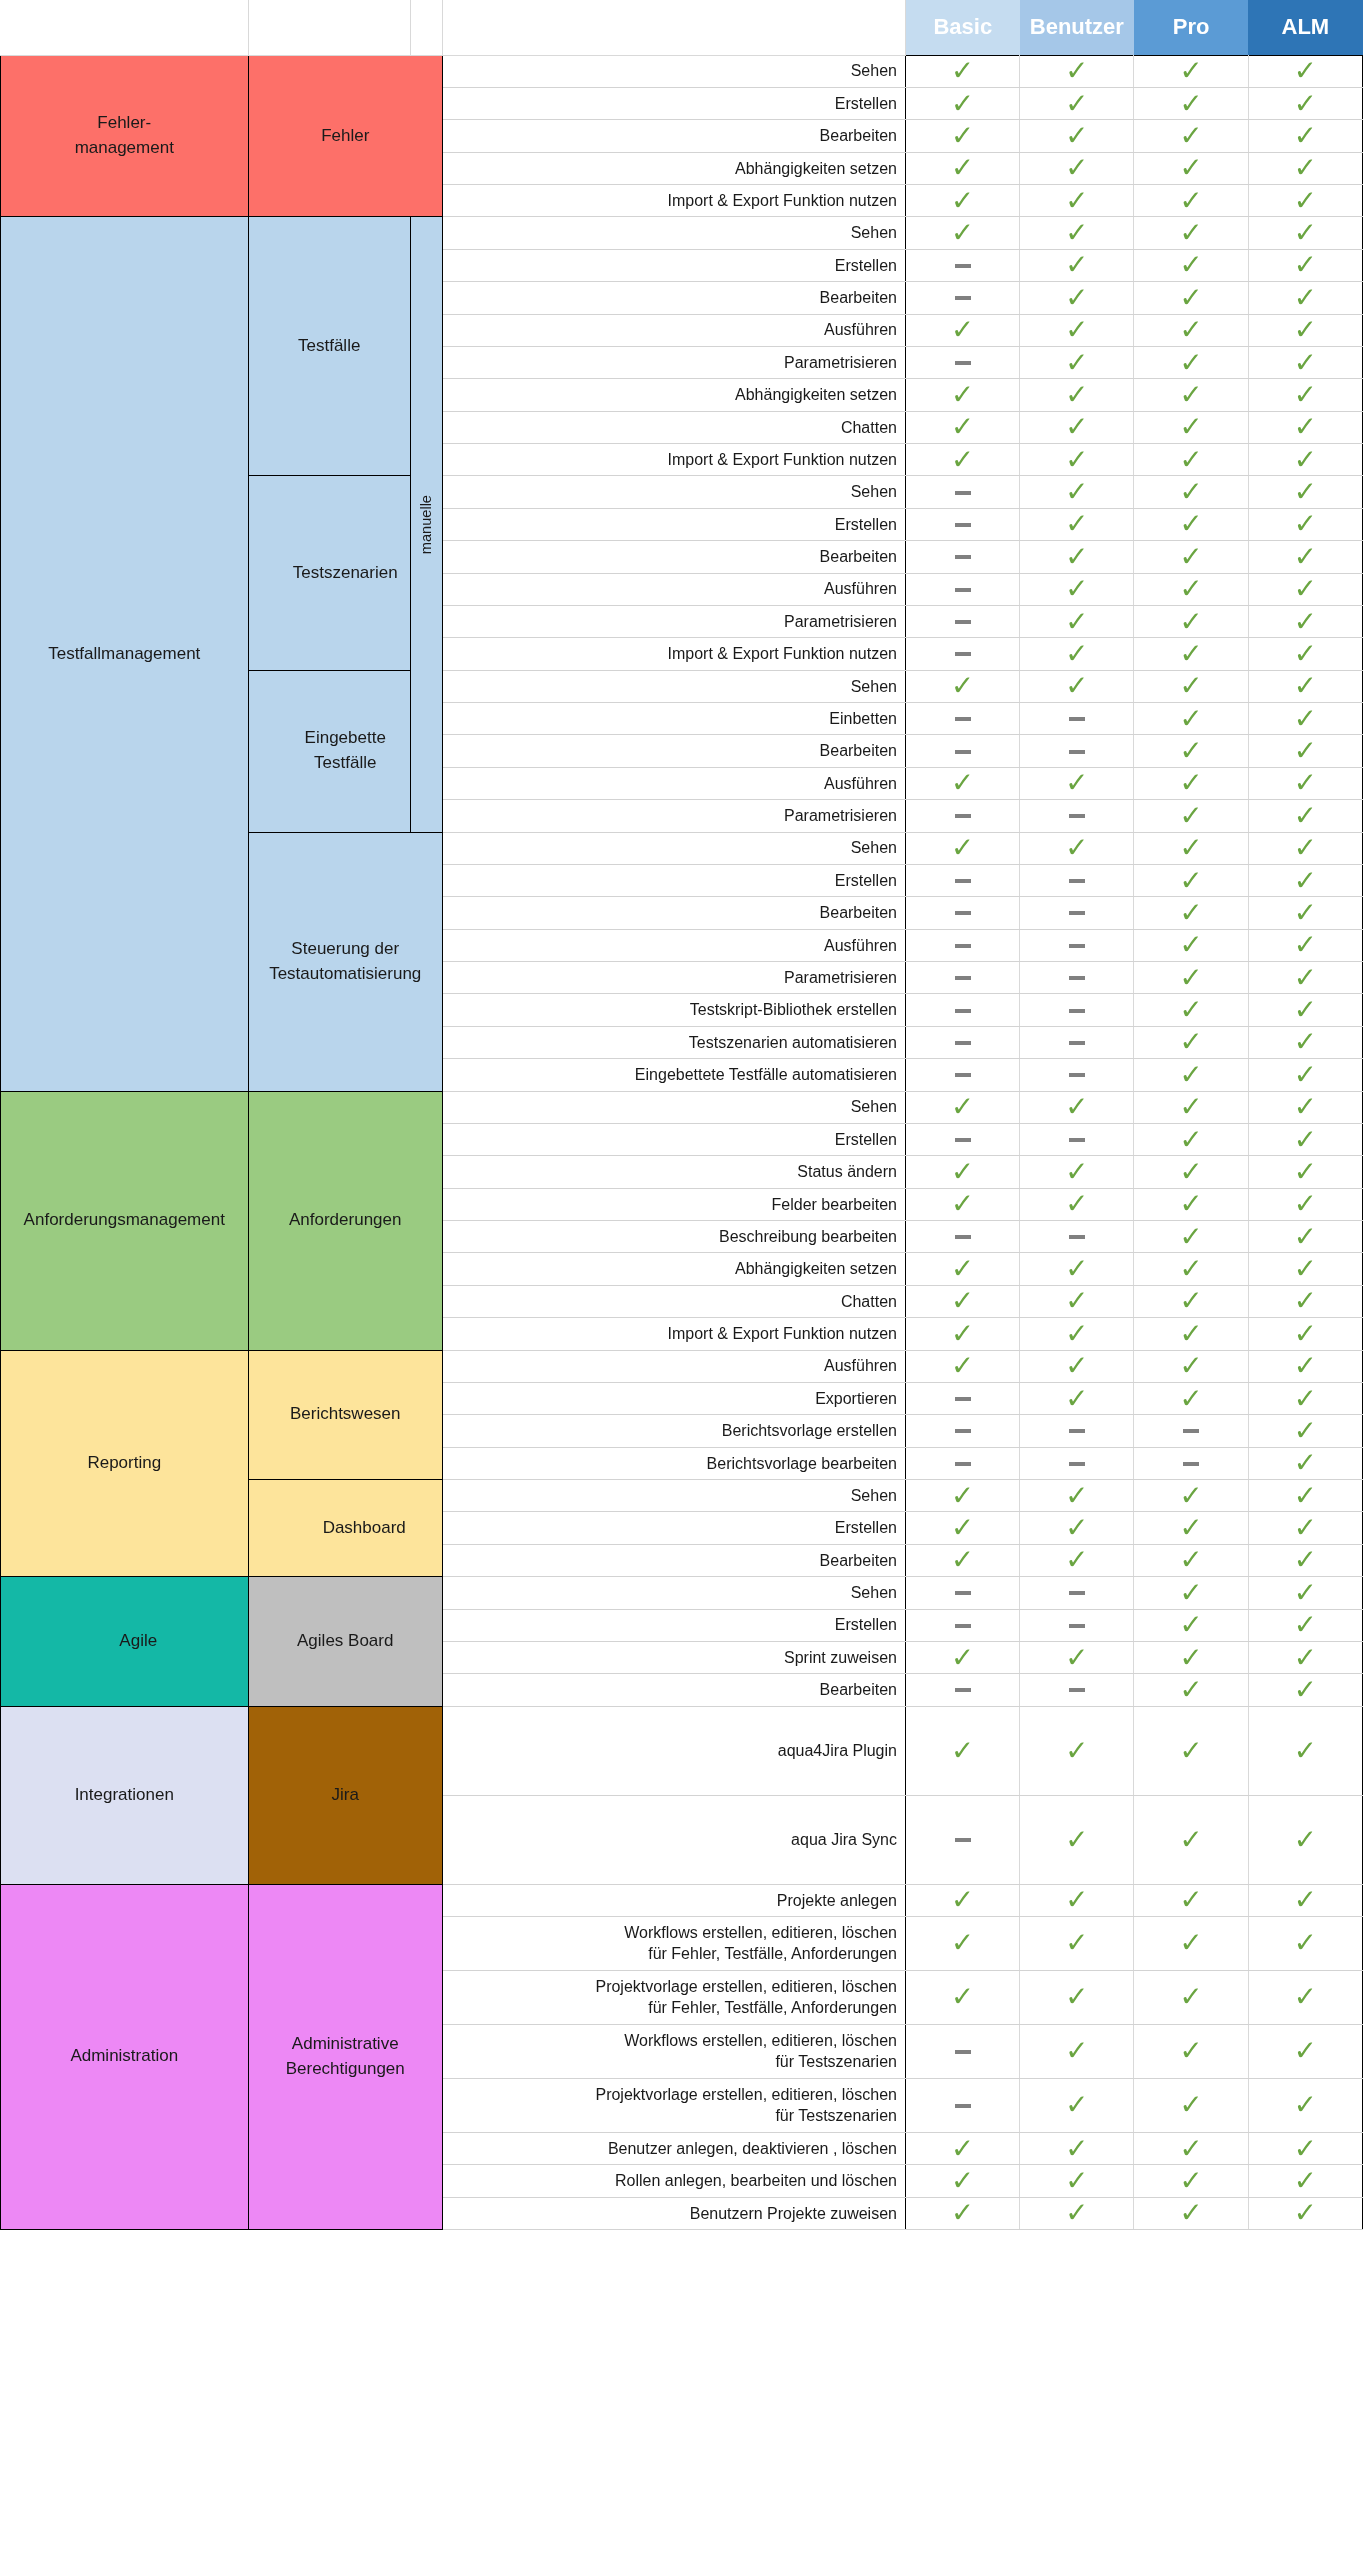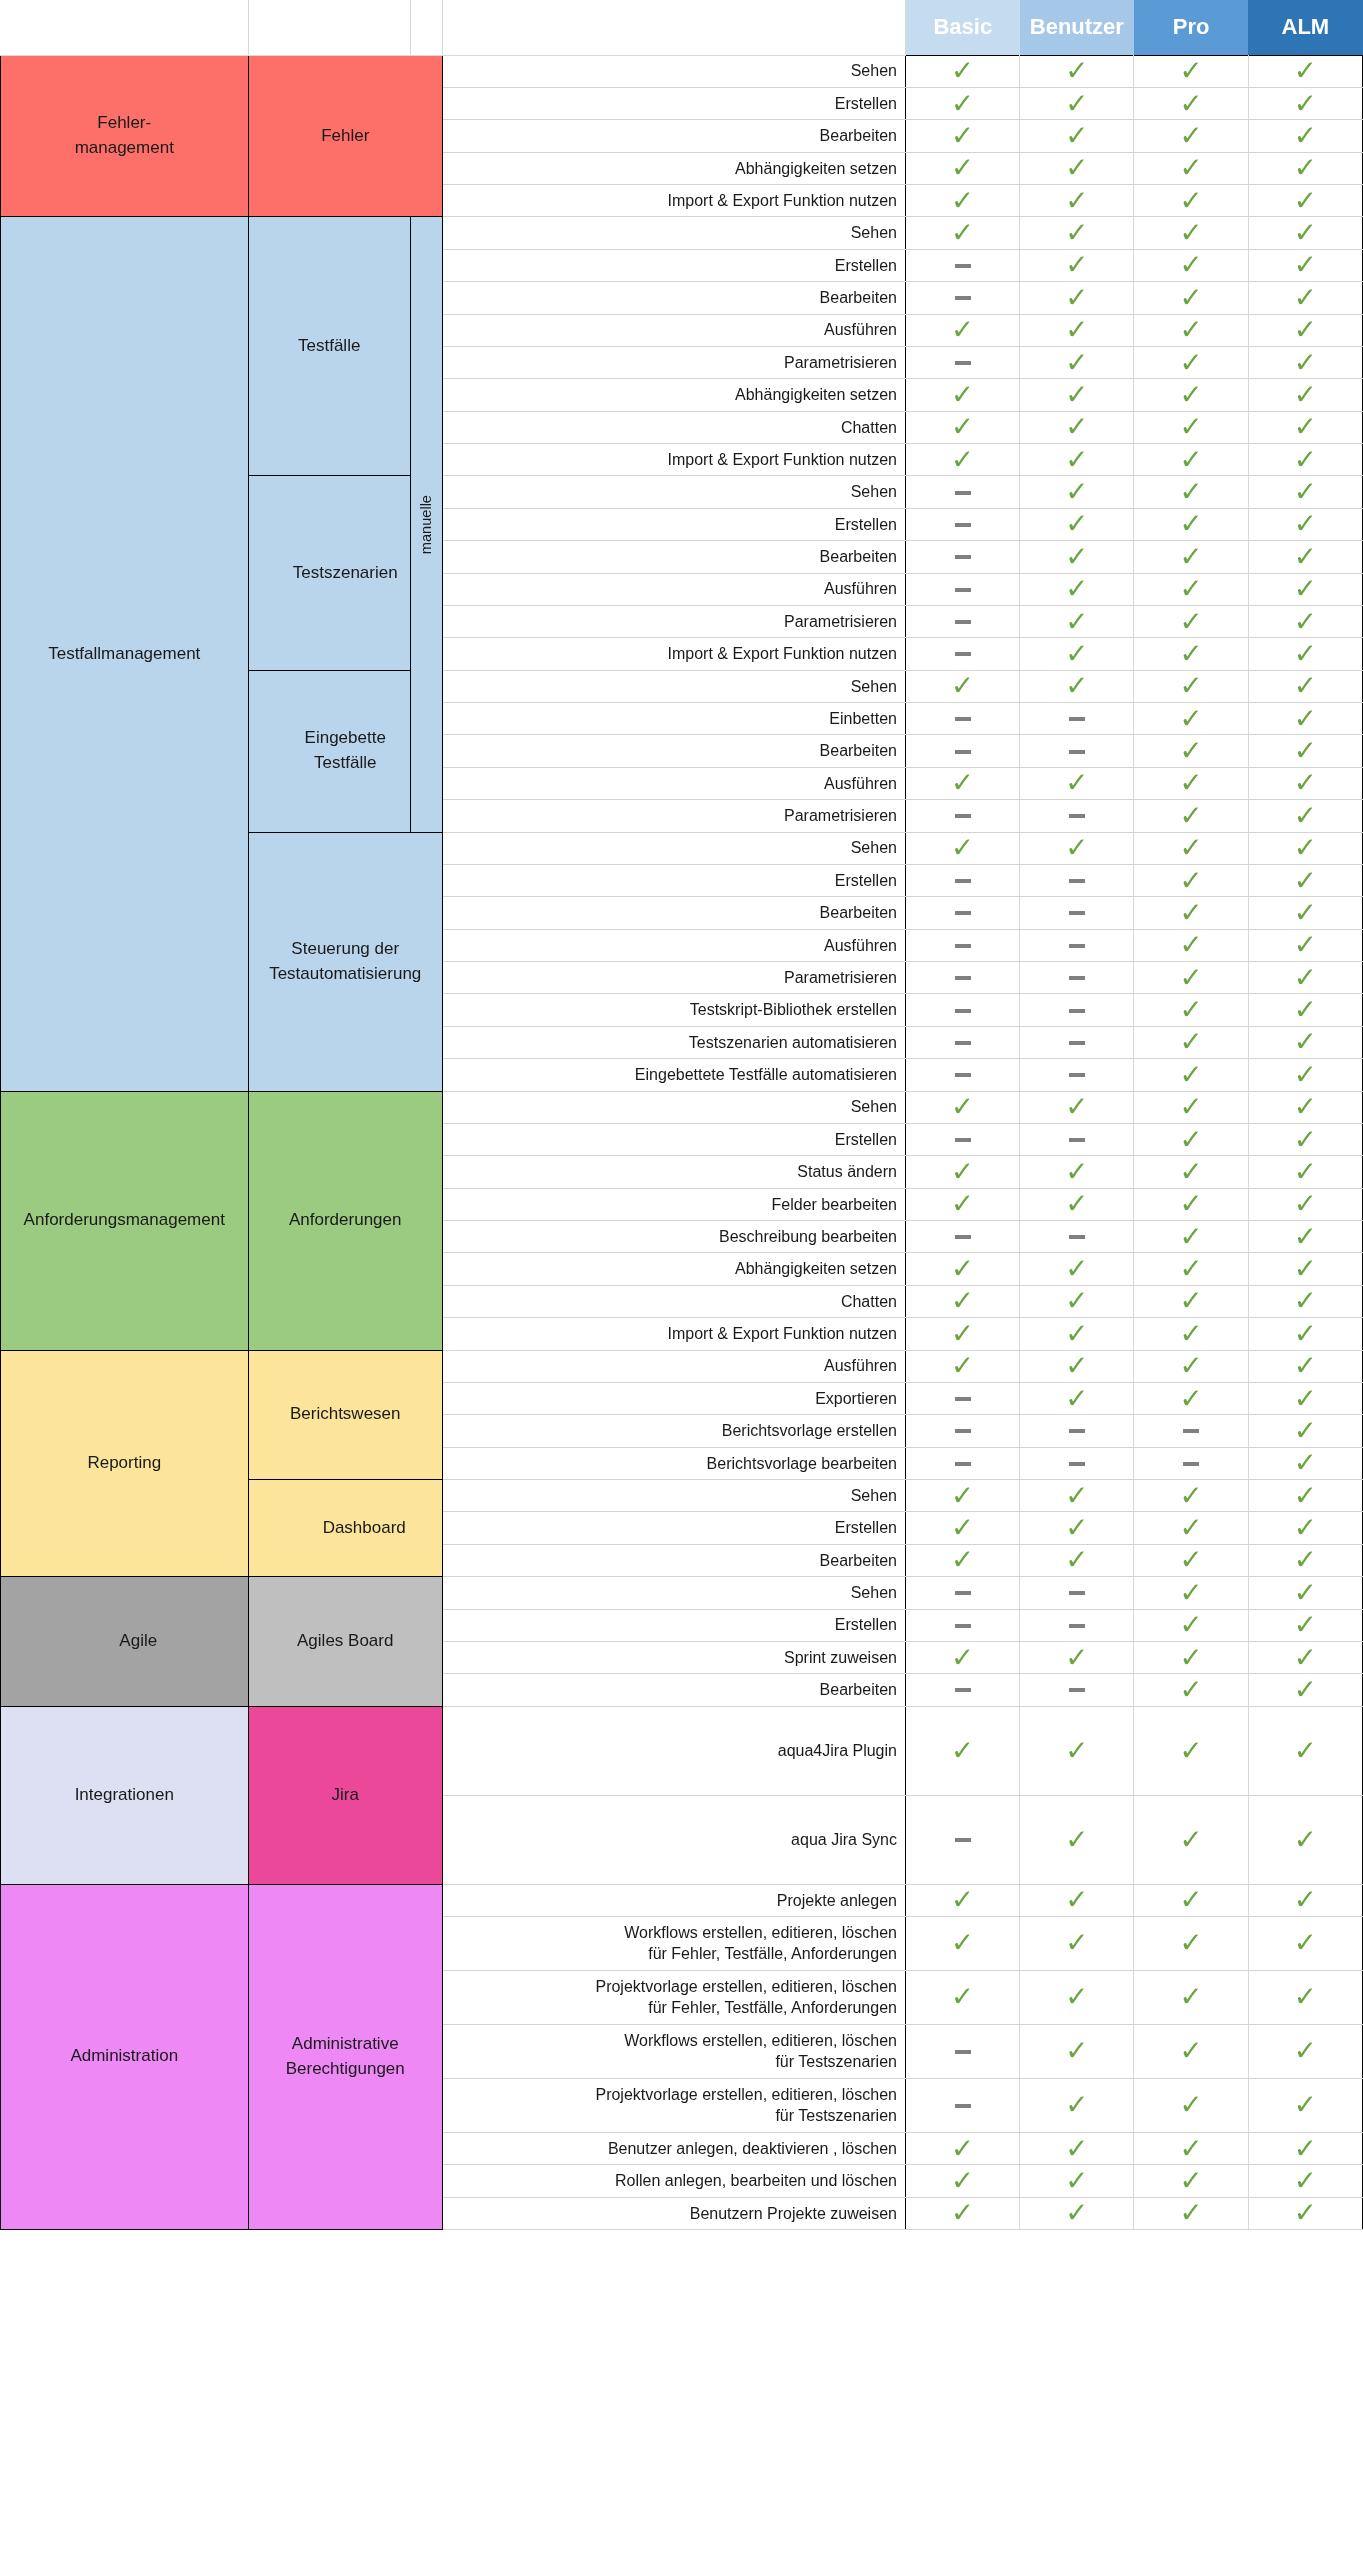--- a/index.html
+++ b/index.html
@@ -473,21 +473,21 @@
         <td class="val"><span class="check">✓</span></td>
       </tr>
       <tr style="height: 32px;">
         <td class="feat">Bearbeiten</td>
         <td class="val"><span class="check">✓</span></td>
         <td class="val"><span class="check">✓</span></td>
         <td class="val"><span class="check">✓</span></td>
         <td class="val"><span class="check">✓</span></td>
       </tr>
       <tr class="group-start" style="height: 32px;">
-        <td class="cat" rowspan="4" style="background: #a3a3a3; padding-left: 28px;">Agile</td>
+        <td class="cat" rowspan="4" style="background: #14b8a6; padding-left: 28px;">Agile</td>
         <td class="sub" rowspan="4" style="background: rgb(191, 191, 191);" colspan="2">Agiles Board</td>
         <td class="feat" colspan="1">Sehen</td>
         <td class="val"><span class="dash"></span></td>
         <td class="val"><span class="dash"></span></td>
         <td class="val"><span class="check">✓</span></td>
         <td class="val"><span class="check">✓</span></td>
       </tr>
       <tr style="height: 32px;">
         <td class="feat" colspan="1">Erstellen</td>
         <td class="val"><span class="dash"></span></td>
@@ -504,21 +504,21 @@
       </tr>
       <tr style="height: 32px;">
         <td class="feat" colspan="1">Bearbeiten</td>
         <td class="val"><span class="dash"></span></td>
         <td class="val"><span class="dash"></span></td>
         <td class="val"><span class="check">✓</span></td>
         <td class="val"><span class="check">✓</span></td>
       </tr>
       <tr class="group-start" style="height: 89px;">
         <td class="cat" rowspan="2" style="background: rgb(220, 224, 242);">Integrationen</td>
-        <td class="sub" rowspan="2" style="background: #ec4899;" colspan="2">Jira</td>
+        <td class="sub" rowspan="2" style="background: #a16207;" colspan="2">Jira</td>
         <td class="feat" colspan="1">aqua4Jira Plugin</td>
         <td class="val"><span class="check">✓</span></td>
         <td class="val"><span class="check">✓</span></td>
         <td class="val"><span class="check">✓</span></td>
         <td class="val"><span class="check">✓</span></td>
       </tr>
       <tr style="height: 89px;">
         <td class="feat" colspan="1">aqua Jira Sync</td>
         <td class="val"><span class="dash"></span></td>
         <td class="val"><span class="check">✓</span></td>

